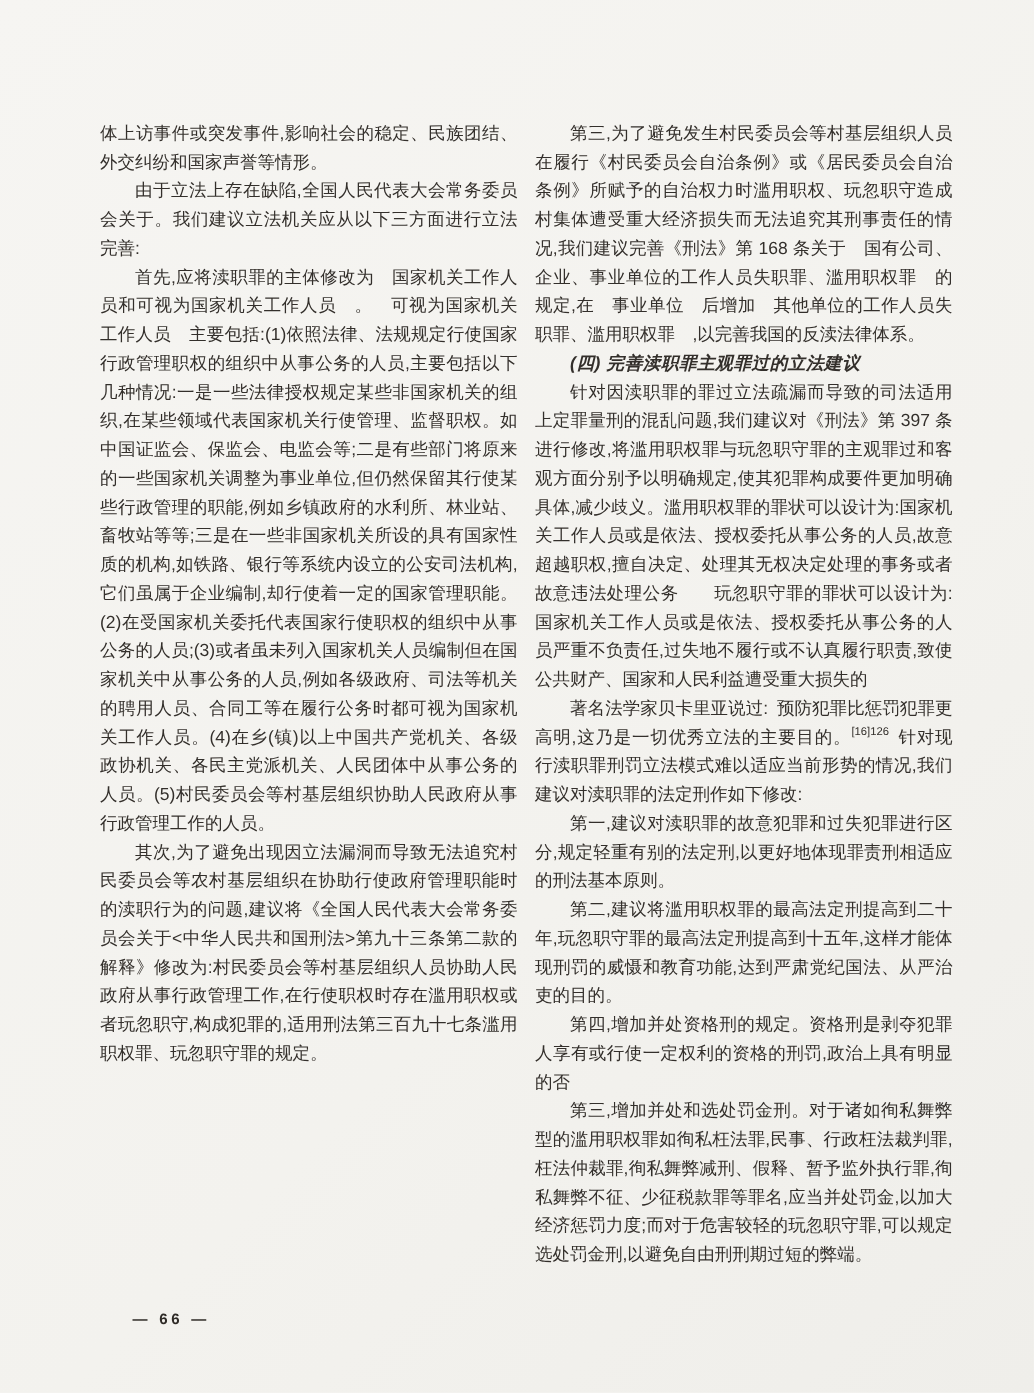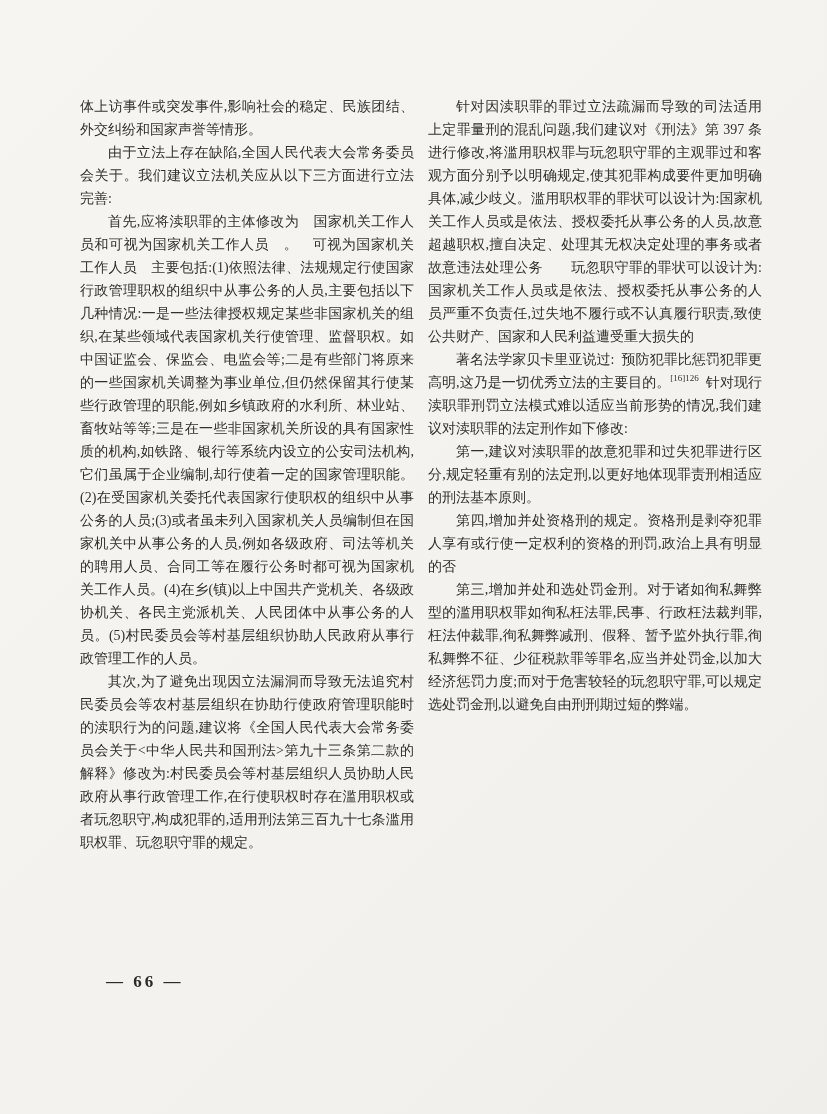--- a/index.html
+++ b/index.html
@@ -11,21 +11,21 @@
     height: 1114px;
     background: #f5f4f1;
     overflow: hidden;
   }
   .page {
     position: relative;
     width: 827px;
     height: 1114px;
     background: linear-gradient(135deg, #f6f5f2 0%, #f3f2ee 60%, #efeeea 100%);
     color: #332f2b;
-    font-family: Liberation Serif, serif;
+    font-family: Liberation Sans, sans-serif;
   }
   .columns {
     position: absolute;
     top: 95px;
     left: 80px;
     display: flex;
     gap: 14px;
   }
   .col {
     width: 334px;
@@ -50,46 +50,49 @@
   }
   sup.cite {
     font-size: 9px;
     line-height: 0;
     vertical-align: super;
     letter-spacing: 0;
   }
   .page-number {
     position: absolute;
     left: 106px;
-    top: 972px;
-    font-size: 17px;
+    top: 1048px;
+    font-size: 12px;
     font-weight: bold;
     letter-spacing: 3px;
     color: #2e2a26;
   }
 </style>
 </head>
 <body>
 
 <div class="page">
   <div class="columns">
 
     <div class="col">
       <p class="continuation">体上访事件或突发事件,影响社会的稳定、民族团结、外交纠纷和国家声誉等情形。</p>
       <p class="body">由于立法上存在缺陷,全国人民代表大会常务委员会关于。我们建议立法机关应从以下三方面进行立法完善:</p>
       <p class="body">首先,应将渎职罪的主体修改为 国家机关工作人员和可视为国家机关工作人员 。 可视为国家机关工作人员 主要包括:(1)依照法律、法规规定行使国家行政管理职权的组织中从事公务的人员,主要包括以下几种情况:一是一些法律授权规定某些非国家机关的组织,在某些领域代表国家机关行使管理、监督职权。如中国证监会、保监会、电监会等;二是有些部门将原来的一些国家机关调整为事业单位,但仍然保留其行使某些行政管理的职能,例如乡镇政府的水利所、林业站、畜牧站等等;三是在一些非国家机关所设的具有国家性质的机构,如铁路、银行等系统内设立的公安司法机构,它们虽属于企业编制,却行使着一定的国家管理职能。(2)在受国家机关委托代表国家行使职权的组织中从事公务的人员;(3)或者虽未列入国家机关人员编制但在国家机关中从事公务的人员,例如各级政府、司法等机关的聘用人员、合同工等在履行公务时都可视为国家机关工作人员。(4)在乡(镇)以上中国共产党机关、各级政协机关、各民主党派机关、人民团体中从事公务的人员。(5)村民委员会等村基层组织协助人民政府从事行政管理工作的人员。</p>
       <p class="body">其次,为了避免出现因立法漏洞而导致无法追究村民委员会等农村基层组织在协助行使政府管理职能时的渎职行为的问题,建议将《全国人民代表大会常务委员会关于&lt;中华人民共和国刑法&gt;第九十三条第二款的解释》修改为:村民委员会等村基层组织人员协助人民政府从事行政管理工作,在行使职权时存在滥用职权或者玩忽职守,构成犯罪的,适用刑法第三百九十七条滥用职权罪、玩忽职守罪的规定。</p>
     </div>
 
     <div class="col">
+      <p class="body">第三,为了避免发生村民委员会等村基层组织人员在履行《村民委员会自治条例》或《居民委员会自治条例》所赋予的自治权力时滥用职权、玩忽职守造成村集体遭受重大经济损失而无法追究其刑事责任的情况,我们建议完善《刑法》第 168 条关于 国有公司、企业、事业单位的工作人员失职罪、滥用职权罪 的规定,在 事业单位 后增加 其他单位的工作人员失职罪、滥用职权罪 ,以完善我国的反渎法律体系。</p>
+      <p class="heading">(四) 完善渎职罪主观罪过的立法建议</p>
       <p class="body">针对因渎职罪的罪过立法疏漏而导致的司法适用上定罪量刑的混乱问题,我们建议对《刑法》第 397 条进行修改,将滥用职权罪与玩忽职守罪的主观罪过和客观方面分别予以明确规定,使其犯罪构成要件更加明确具体,减少歧义。滥用职权罪的罪状可以设计为:国家机关工作人员或是依法、授权委托从事公务的人员,故意超越职权,擅自决定、处理其无权决定处理的事务或者故意违法处理公务  玩忽职守罪的罪状可以设计为:国家机关工作人员或是依法、授权委托从事公务的人员严重不负责任,过失地不履行或不认真履行职责,致使公共财产、国家和人民利益遭受重大损失的</p>
       <p class="body">
         <span>著名法学家贝卡里亚说过: 预防犯罪比惩罚犯罪更高明,这乃是一切优秀立法的主要目的。</span><sup class="cite">[16]126</sup><span> 针对现行渎职罪刑罚立法模式难以适应当前形势的情况,我们建议对渎职罪的法定刑作如下修改:</span>
       </p>
       <p class="body">第一,建议对渎职罪的故意犯罪和过失犯罪进行区分,规定轻重有别的法定刑,以更好地体现罪责刑相适应的刑法基本原则。</p>
+      <p class="body">第二,建议将滥用职权罪的最高法定刑提高到二十年,玩忽职守罪的最高法定刑提高到十五年,这样才能体现刑罚的威慑和教育功能,达到严肃党纪国法、从严治吏的目的。</p>
       <p class="body">第四,增加并处资格刑的规定。资格刑是剥夺犯罪人享有或行使一定权利的资格的刑罚,政治上具有明显的否</p>
       <p class="body">第三,增加并处和选处罚金刑。对于诸如徇私舞弊型的滥用职权罪如徇私枉法罪,民事、行政枉法裁判罪,枉法仲裁罪,徇私舞弊减刑、假释、暂予监外执行罪,徇私舞弊不征、少征税款罪等罪名,应当并处罚金,以加大经济惩罚力度;而对于危害较轻的玩忽职守罪,可以规定选处罚金刑,以避免自由刑刑期过短的弊端。</p>
     </div>
 
   </div>
 
   <div class="page-number">— 66 —</div>
 </div>
 
 </body></html>

